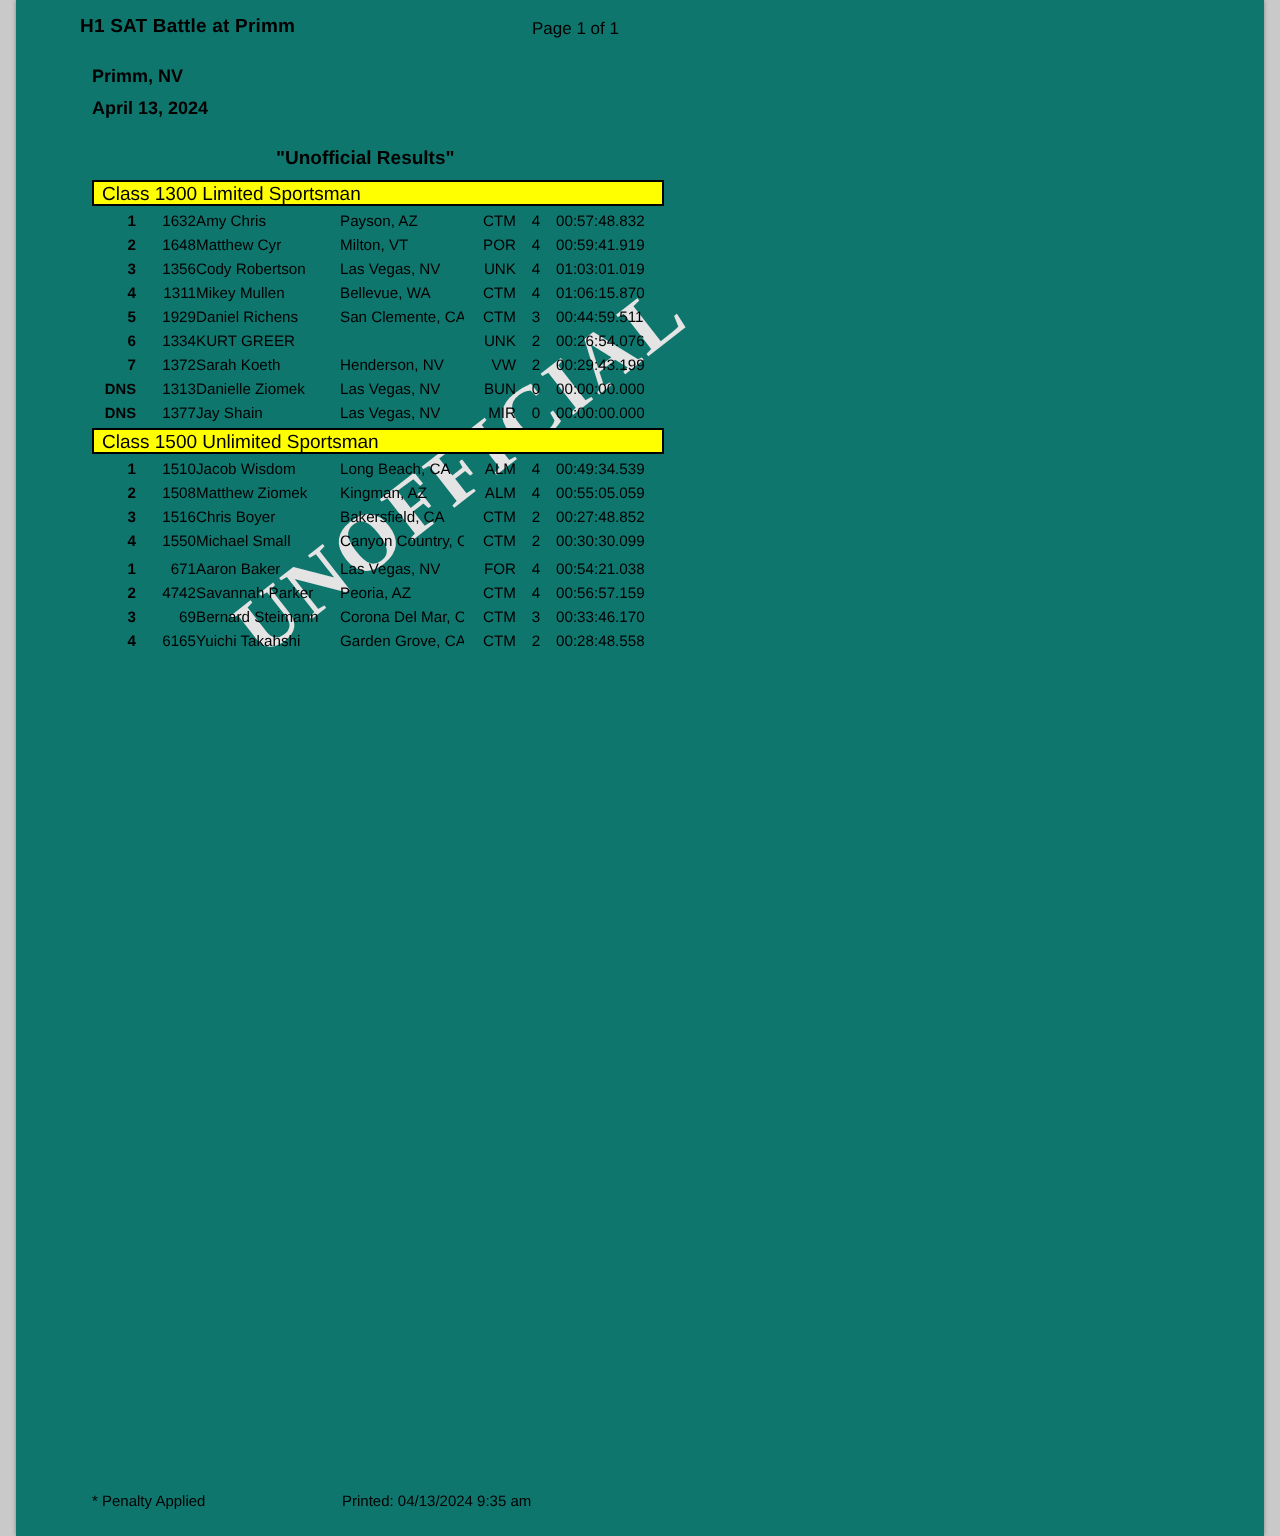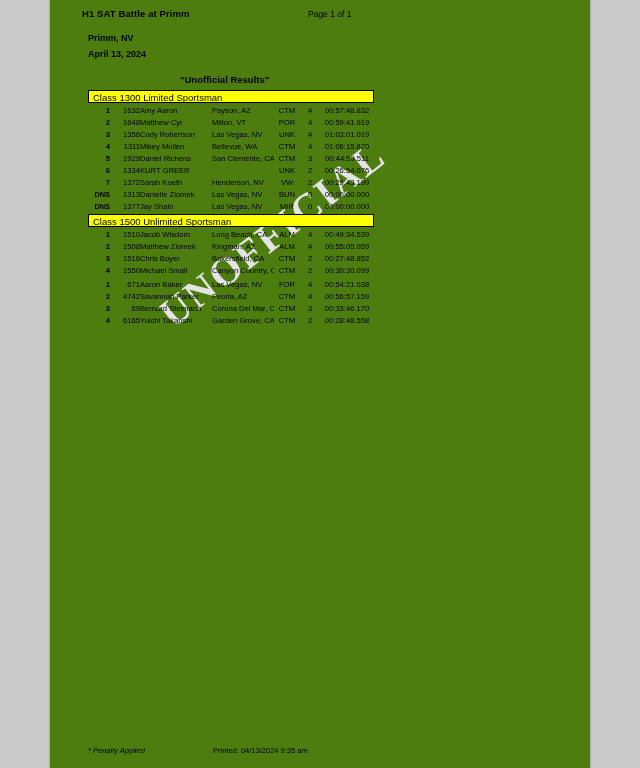--- a/index.html
+++ b/index.html
@@ -8,24 +8,24 @@
   }
   body {
     width: 640px;
     height: 768px;
     background: #c9c9c9;
     font-family: "Liberation Sans", sans-serif;
     overflow: hidden;
   }
   #page {
     position: relative;
-    width: 540px;
+    width: 624px;
     height: 768px;
     margin: 0 auto;
-    background: #4d7c0f;
+    background: #0f766e;
     box-shadow: 0 0 2px rgba(0,0,0,0.35);
     overflow: hidden;
   }
 
   
   .hdr {
     position: absolute;
     top: 8px;
     left: 0;
     width: 100%;
@@ -122,40 +122,39 @@
     padding: 0;
     height: 12px;
     vertical-align: middle;
     overflow: hidden;
     white-space: nowrap;
   }
   .c-pos   { width: 22px;  text-align: right; font-weight: bold; padding-right: 4px; }
   .c-num   { width: 30px;  text-align: right; padding-right: 4px; }
   .c-name  { width: 72px;  text-align: left; }
   .c-city  { width: 62px;  text-align: left; }
-  .c-brand { width: 26px;  text-align: center; }
+  .c-brand { width: 26px;  text-align: right; }
   .c-laps  { width: 20px;  text-align: center; }
-  .c-time  { width: 54px;  text-align: center; padding-left: 4px; }
+  .c-time  { width: 54px;  text-align: left; padding-left: 4px; }
   .dns .c-pos { font-size: 7.4px; }
 
   
   .footer {
     position: absolute;
     bottom: 10px;
     left: 0;
     width: 100%;
     height: 12px;
   }
   .foot-left {
     position: absolute;
     left: 38px;
     top: 0;
     font-size: 7.5px;
     color: #000;
-    font-style: italic;
   }
   .foot-right {
     position: absolute;
     left: 163px;
     top: 0;
     font-size: 7.5px;
     color: #000;
   }
 </style>
 </head>
@@ -175,21 +174,21 @@
   <div class="watermark">UNOFFICIAL</div>
 
   <div id="results">
       <div class="class-block">
         <div class="class-hdr">Class 1300 Limited Sportsman</div>
         <table class="rows">
           <tbody>
             <tr>
               <td class="c-pos">1</td>
               <td class="c-num">1632</td>
-              <td class="c-name">Amy Aaron</td>
+              <td class="c-name">Amy Chris</td>
               <td class="c-city">Payson, AZ</td>
               <td class="c-brand">CTM</td>
               <td class="c-laps">4</td>
               <td class="c-time">00:57:48.832</td>
             </tr>
             <tr>
               <td class="c-pos">2</td>
               <td class="c-num">1648</td>
               <td class="c-name">Matthew Cyr</td>
               <td class="c-city">Milton, VT</td>

